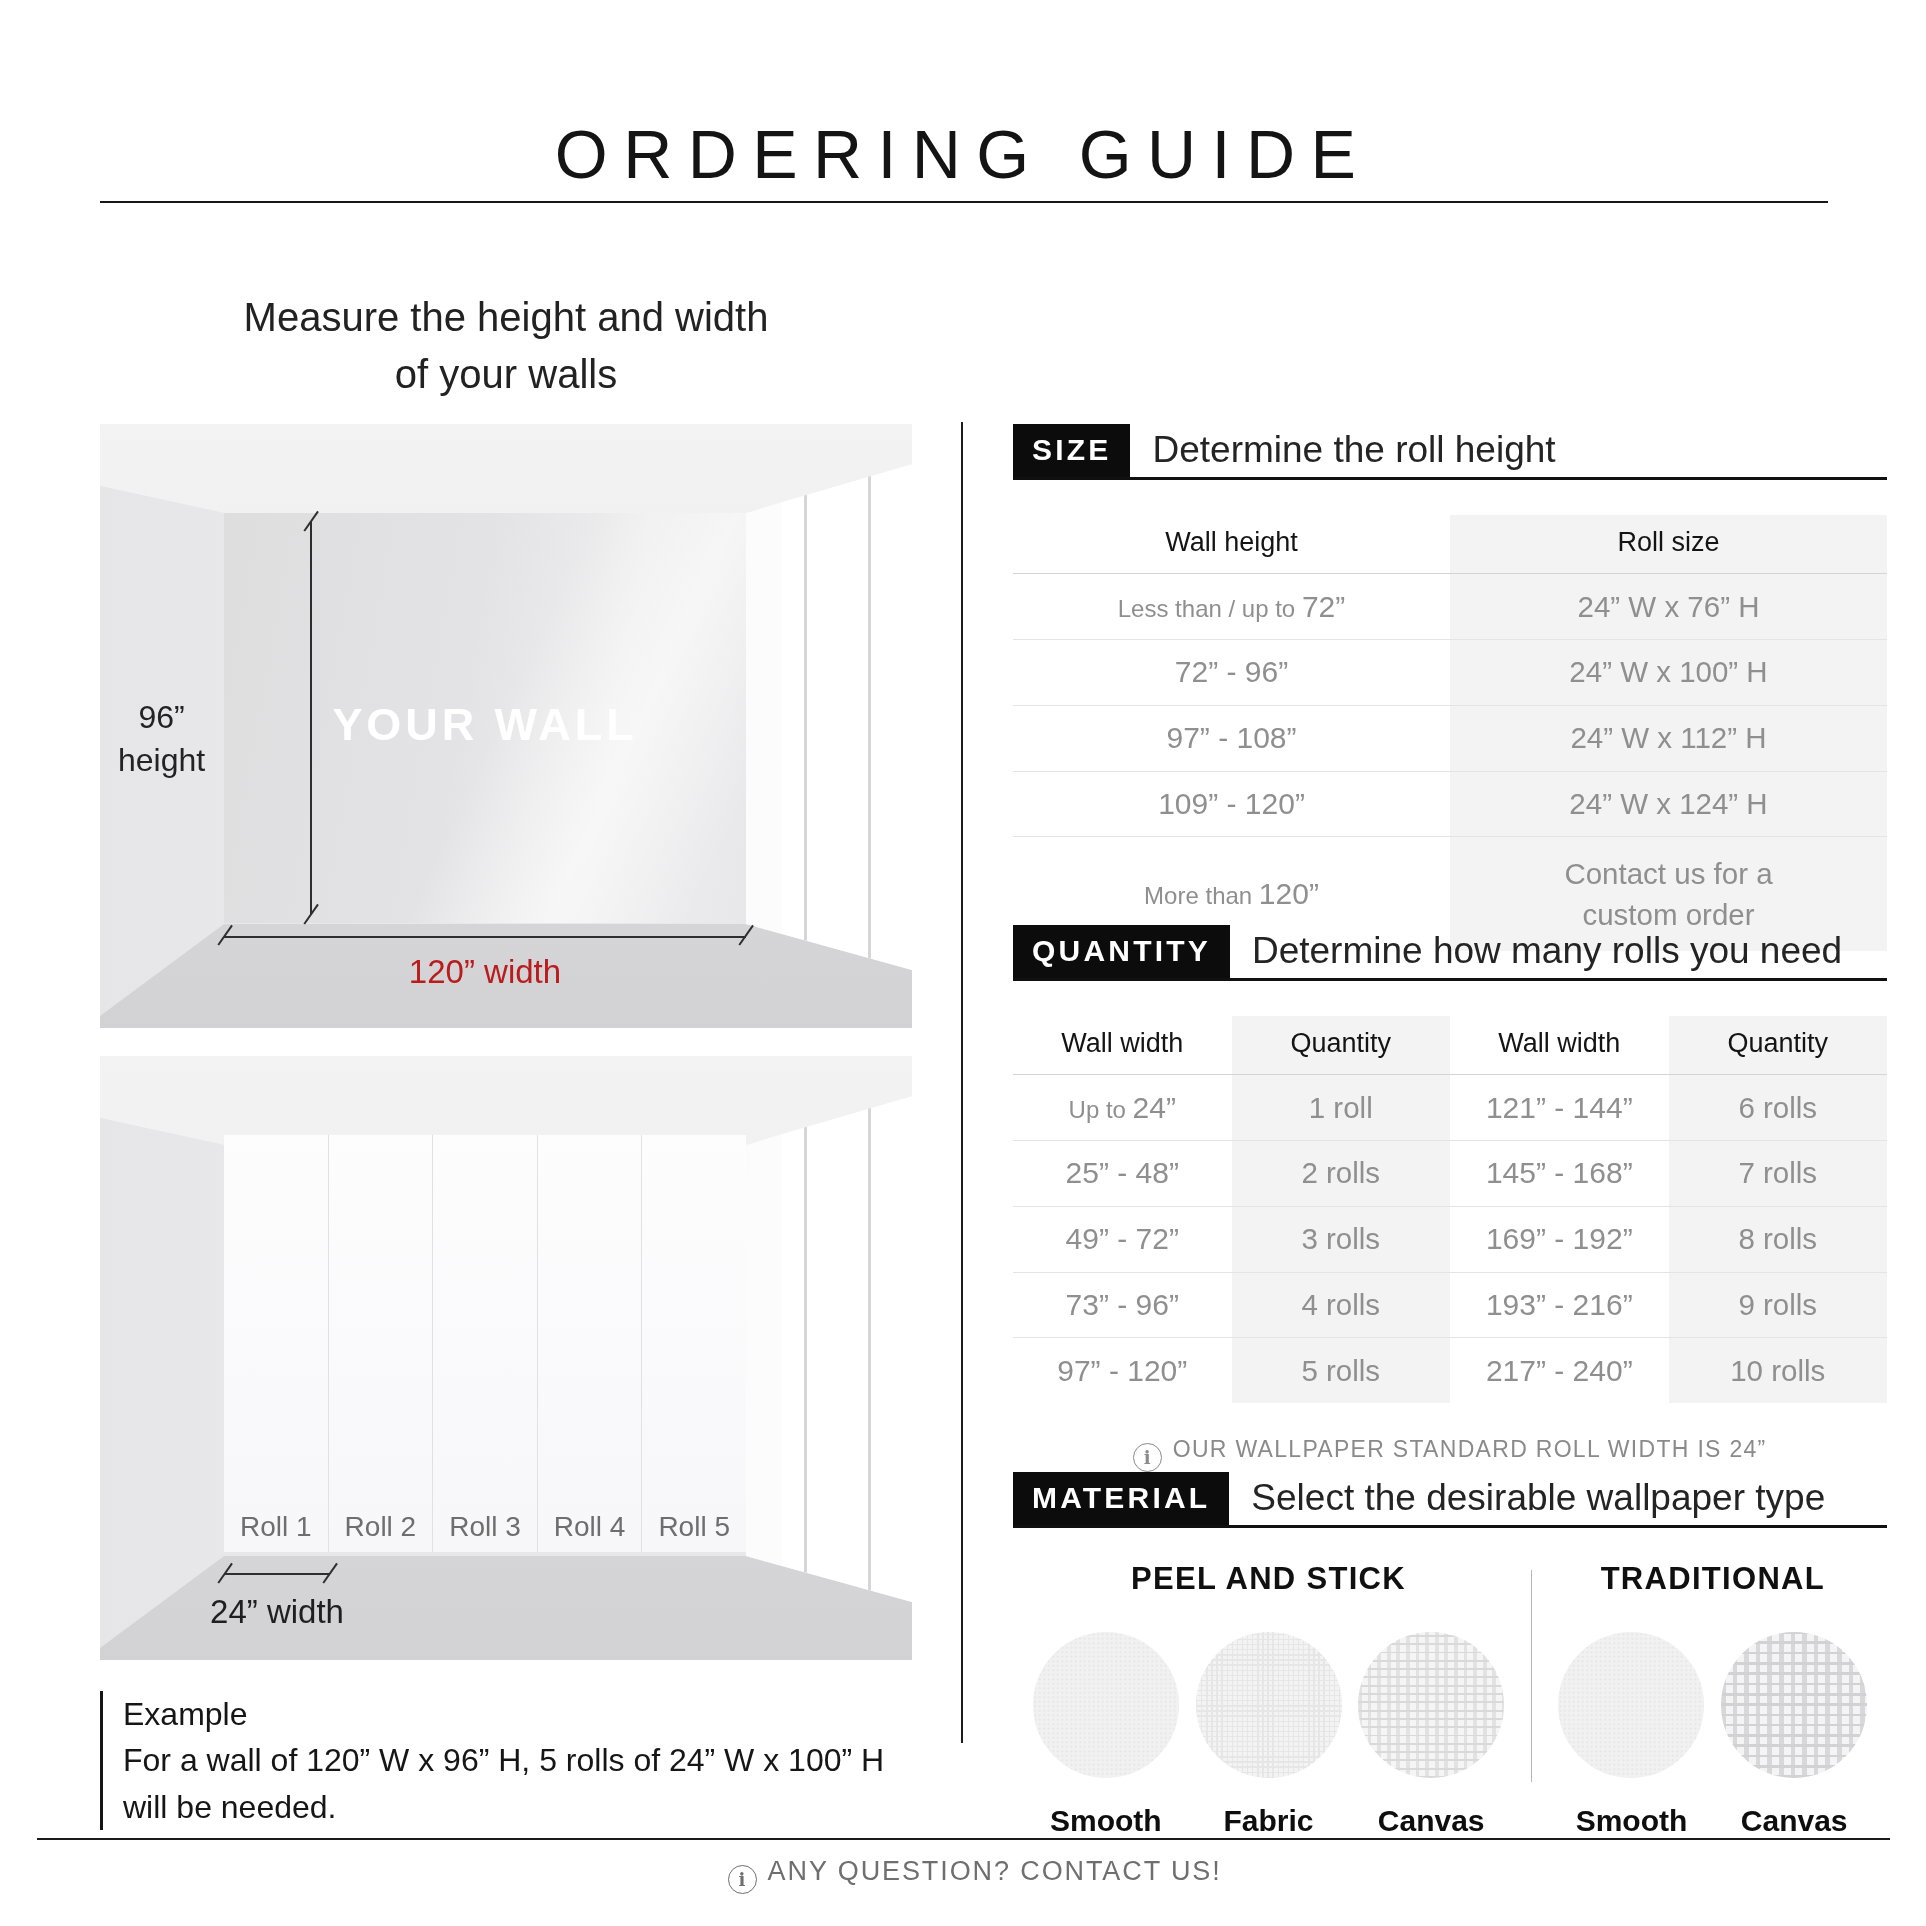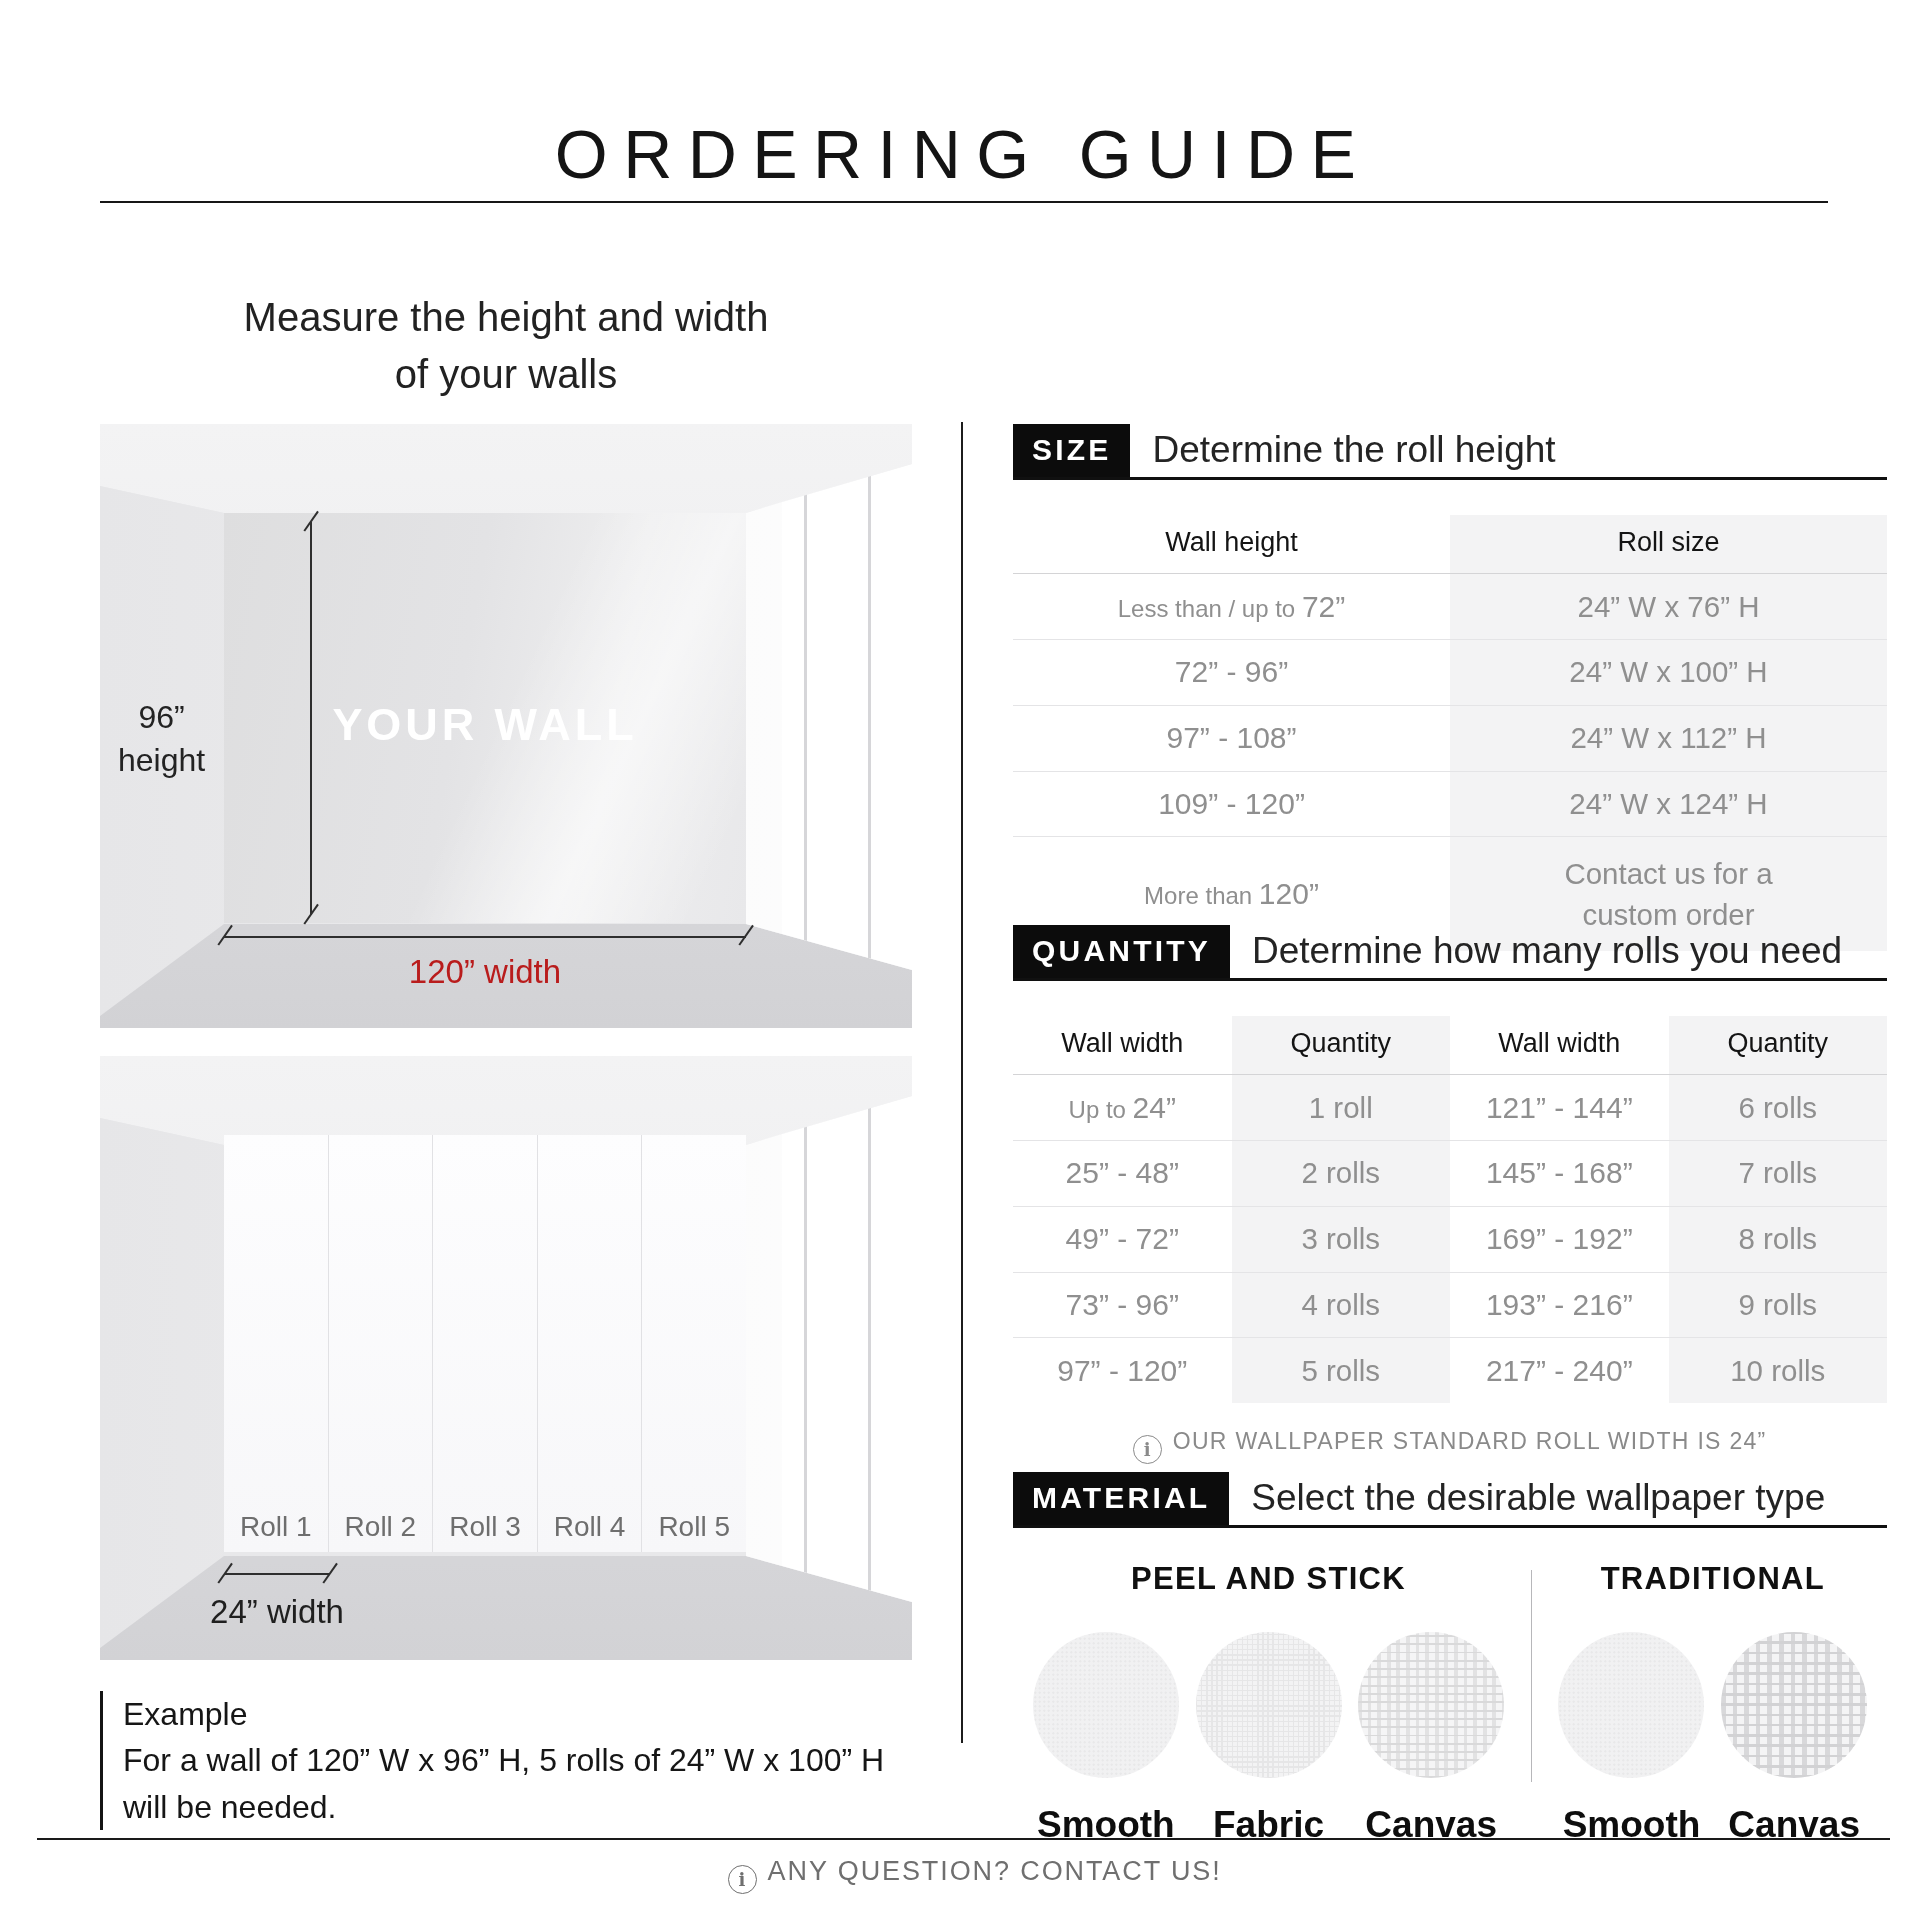--- a/index.html
+++ b/index.html
@@ -79,33 +79,33 @@
   table.data-table{width:100%;border-collapse:collapse;text-align:center;margin-top:35px;table-layout:fixed;}
   table.data-table th{font-size:27px;font-weight:400;color:#141414;padding:11.6px 6.4px 15.4px;
     border-bottom:1.3px solid #d4d4d6;}
   table.data-table td{font-size:29.5px;color:#8f8f8f;padding:15.4px 6.4px;}
   table.data-table tbody tr + tr td{border-top:1.3px solid #e4e4e6;}
   .col-shade{background:#f3f3f4;}
   .pre{font-size:24px;}
   .big{font-size:30px;}
   .small-cell{font-size:23px;line-height:1.4;white-space:pre-line;}
 
-  .note{margin-top:25px;text-align:center;font-size:23px;letter-spacing:1.3px;color:#8a8a8a;}
+  .note{margin-top:33px;text-align:center;font-size:23px;letter-spacing:1.3px;color:#8a8a8a;}
   .info-icon{display:inline-flex;align-items:center;justify-content:center;width:27px;height:27px;
     border:1.9px solid currentColor;border-radius:50%;font-size:18px;font-weight:600;
     margin-right:10.3px;vertical-align:-6.4px;font-family:"DejaVu Serif",serif;}
 
   
   .mat-body{display:flex;justify-content:center;gap:22px;margin-top:33px;}
   .mat-group{display:flex;flex-direction:column;}
   .group-label{text-align:center;font-size:31px;font-weight:700;letter-spacing:1.3px;color:#101010;}
   .swatch-row{display:flex;justify-content:center;gap:7.7px;margin-top:35px;}
   .swatch{width:155px;display:flex;flex-direction:column;align-items:center;}
   .circle{width:146px;height:146px;border-radius:50%;}
-  .swatch-name{margin-top:26px;font-size:37px;font-weight:600;color:#0e0e0e;}
+  .swatch-name{margin-top:26px;font-size:30px;font-weight:600;color:#0e0e0e;}
   .mat-sep{width:1.3px;background:#b7b7ba;height:212px;margin-top:9px;align-self:flex-start;}
 
   .tx-smooth{background-color:#f1f1f2;
     background-image:radial-gradient(#e7e7e8 1px,rgba(0,0,0,0) 1px);background-size:4.5px 4.5px;}
   .tx-fabric{background-color:#f3f3f4;
     background-image:repeating-linear-gradient(0deg,#e6e6e7 0px,#e6e6e7 1.3px,rgba(0,0,0,0) 1.3px,rgba(0,0,0,0) 5.1px),
     repeating-linear-gradient(90deg,#e6e6e7 0px,#e6e6e7 1.3px,rgba(0,0,0,0) 1.3px,rgba(0,0,0,0) 5.1px);}
   .tx-canvas{background-color:#f5f5f6;
     background-image:repeating-linear-gradient(0deg,#d9d9da 0px,#d9d9da 1.9px,rgba(0,0,0,0) 1.9px,rgba(0,0,0,0) 8.3px),
     repeating-linear-gradient(90deg,#e2e2e3 0px,#e2e2e3 3.9px,rgba(0,0,0,0) 3.9px,rgba(0,0,0,0) 9.6px);}

